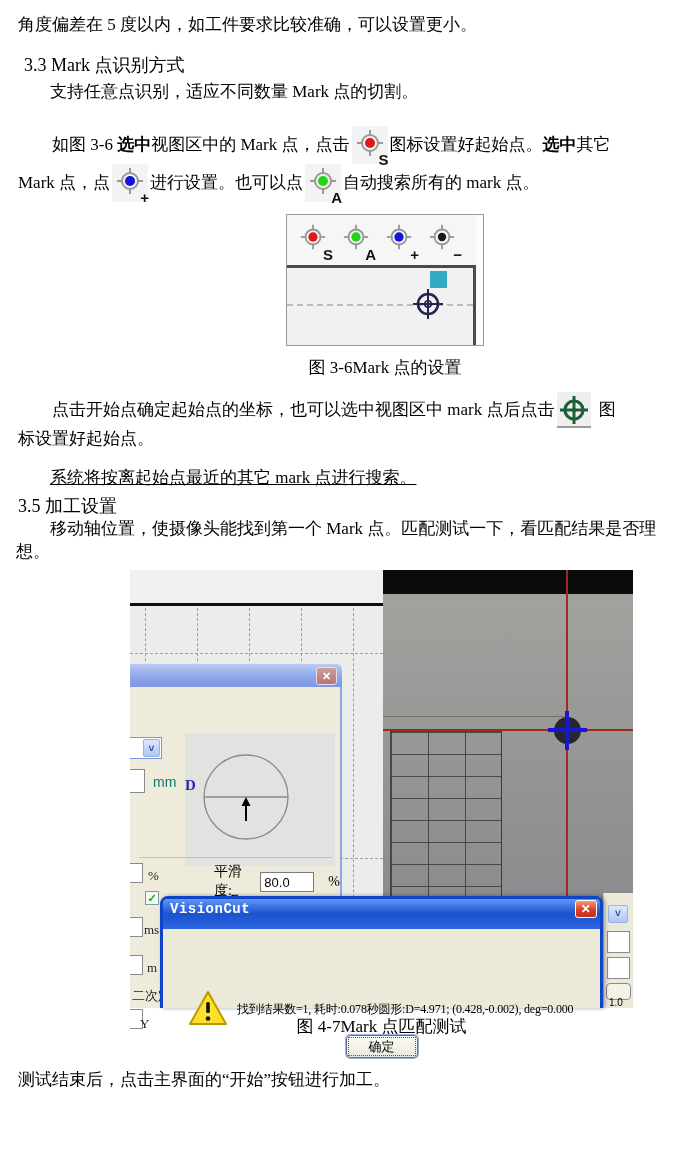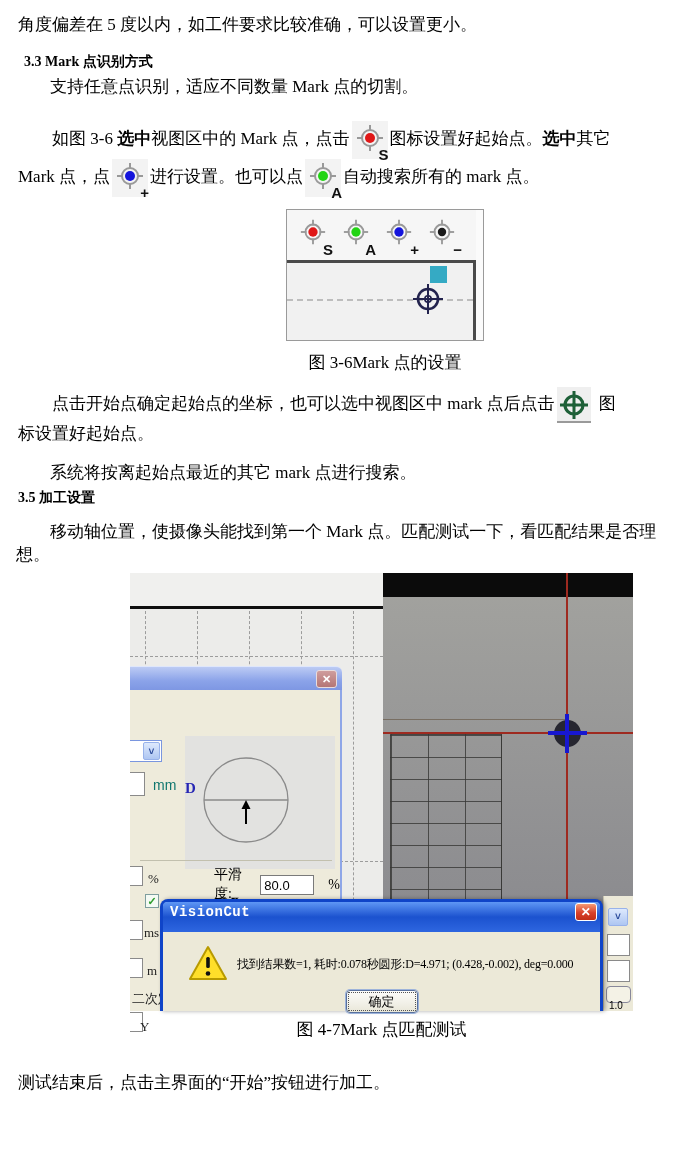--- a/index.html
+++ b/index.html
@@ -3,21 +3,21 @@
 <meta charset="utf-8">
 <style>
   * { box-sizing: border-box; }
   html,body { margin:0; padding:0; }
   body {
     width:695px; height:1158px; overflow:hidden; background:#fff; color:#000;
     font-family:"Liberation Serif","DejaVu Serif",serif; font-size:17px; line-height:1.35;
   }
   .col { padding:0 16px; }
   .p-top { margin:14px 0 0 2px; }
-  h3 { font-size:14px; font-weight:bold; margin:0; }
+  h3 { font-size:18px; font-weight:normal; margin:0; }
   .h33 { margin:16px 0 0 8px; }
   .indent { text-indent:2em; margin:4px 0 0 0; }
   .iconline { display:flex; align-items:center; white-space:pre; margin:0 0 0 2px; }
   .iconline.first { margin-top:22px; }
   .iconline b { font-weight:bold; }
   
   .mkicon { position:relative; width:36px; height:38px; background:#f3f3f3; flex:none; margin:0 2px; }
   .mkicon svg { position:absolute; left:3px; top:2px; }
   .mkletter { position:absolute; right:-1px; bottom:-3px; font-family:"Liberation Sans",sans-serif; font-weight:bold; font-size:15px; color:#111; line-height:1; }
   .tgticon { position:relative; width:34px; height:36px; background:#efefef; flex:none; margin:0 3px; border-bottom:2px solid #9a9a9a; }
@@ -31,23 +31,23 @@
   .tbletter { position:absolute; right:-2px; bottom:-1px; font-family:"Liberation Sans",sans-serif; font-weight:bold; font-size:15px; color:#111; line-height:1; }
   .f36view { position:relative; height:80px; background:#f1f1f1; border-top:3px solid #4a4a4a; border-right:3px solid #4a4a4a; overflow:hidden; }
   .f36dash { position:absolute; left:0; right:0; top:36px; border-top:2px dashed #bdbdbd; }
   .f36square { position:absolute; right:26px; top:3px; width:17px; height:17px; background:#35aac4; }
   .f36cross { position:absolute; right:28px; top:19px; }
   .figcap { text-align:center; margin-top:11px; }
   .h34 { margin:10px 0 0 2px; }
   .p34l1 { margin-top:12px; }
   .p34l1 .lead { padding-left:2em; }
   .p34l2 { margin:0 0 0 2px; }
-  .p34b { margin-top:16px; }
+  .p34b { margin-top:16px;text-decoration:underline; }
   .h35 { margin:4px 0 0 2px; }
-  .p35 { margin-top:14px;font-family:Liberation Serif, serif; }
+  .p35 { margin-top:0;font-family:Liberation Serif, serif; }
   
   .fig47 { position:relative; width:503px; height:438px; margin:6px 0 0 130px; font-family:"Liberation Sans","DejaVu Sans",sans-serif; }
   .cadpane { position:absolute; left:0; top:0; width:253px; height:438px; background:#ececea; }
   .cad-top { position:absolute; left:0; top:0; width:100%; height:33px; background:#f0f0ee; }
   .cad-line { position:absolute; left:0; top:33px; width:100%; height:3px; background:#0e0e0e; }
   .dv { position:absolute; top:38px; bottom:0; border-left:1px dashed #9c9c9c; }
   .dh { position:absolute; left:0; right:0; border-top:1px dashed #9c9c9c; }
   
   .paramdlg { position:absolute; left:0; top:93px; width:212px; height:345px; }
   .pd-title { position:relative; height:24px; background:linear-gradient(#bccbf4,#8ba3e9 60%,#7e97e3); border-radius:0 6px 0 0; border-top:1px solid #dfe7fb; }
@@ -80,21 +80,21 @@
   
   .rstrip { position:absolute; left:473px; top:323px; width:30px; height:115px; background:#ece9d8; border-left:1px solid #c8c4ae; }
   .rs-chev { position:absolute; left:4px; top:12px; width:20px; height:18px; background:linear-gradient(#dde9fd,#aec6f2); border:1px solid #98b2ea; border-radius:2px; color:#2a4a9a; text-align:center; font:bold 10px/16px "Liberation Sans",sans-serif; }
   .rs-box { position:absolute; left:3px; width:23px; height:22px; background:#fff; border:1px solid #8a8a8a; }
   .rs-btn { position:absolute; left:2px; top:90px; width:25px; height:17px; background:#f4f2e6; border:1px solid #88889a; border-radius:4px; }
   .rs-zoom { position:absolute; left:5px; bottom:-1px; font-size:10px; font-family:"Liberation Sans",sans-serif; }
   
   .vcdlg { position:absolute; left:30px; top:326px; width:443px; height:112px; border:3px solid #0f44c8; border-bottom:none; border-radius:8px 8px 0 0; background:#ece9d8; box-shadow:2px 0 4px rgba(0,0,0,.35); }
   .vc-title { position:relative; height:30px; background:linear-gradient(180deg,#5f97f5,#1b52cf 50%,#2e66e0); border-radius:4px 4px 0 0; color:#fff; font:bold 14px/21px "Liberation Mono","DejaVu Sans Mono",monospace; padding-left:7px; letter-spacing:.5px; }
   .vc-close { position:absolute; right:3px; top:1px; width:22px; height:18px; background:linear-gradient(#f59a74,#d8402a 55%,#c22e16); border:1px solid #fff; border-radius:3px; color:#fff; text-align:center; font:bold 12px/16px "Liberation Sans",sans-serif; }
-  .vc-body { position:relative; height:71px; }
+  .vc-body { position:relative; height:71px;margin-top:48px; }
   .vc-warn { position:absolute; left:24px; top:12px; }
   .vc-msg { position:absolute; left:74px; top:24px; font:12px "Liberation Serif",serif; white-space:nowrap; letter-spacing:-0.2px; }
   .vc-ok { position:absolute; left:50%; top:58px; transform:translateX(-50%); width:72px; height:23px; background:linear-gradient(#fdfdfb,#e9e7d9); border:1px solid #58719e; border-radius:4px; box-shadow:0 0 0 1px #9db3da; text-align:center; padding:1px; }
   .vc-ok span { display:block; border:1px dotted #555; font:13px/17px "Liberation Serif",serif; }
   .figcap47 { width:503px; margin-left:130px; text-align:center; margin-top:8px; }
   .p-final { margin:30px 0 16px 2px; }
 </style>
 </head>
 <body>
 

